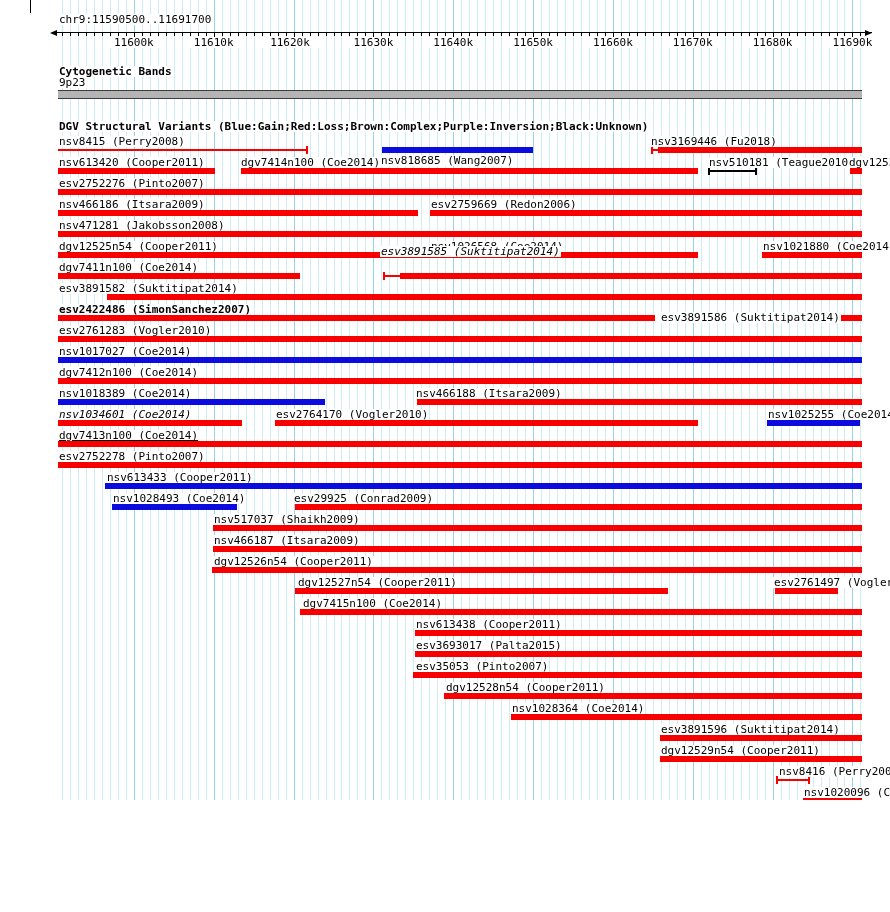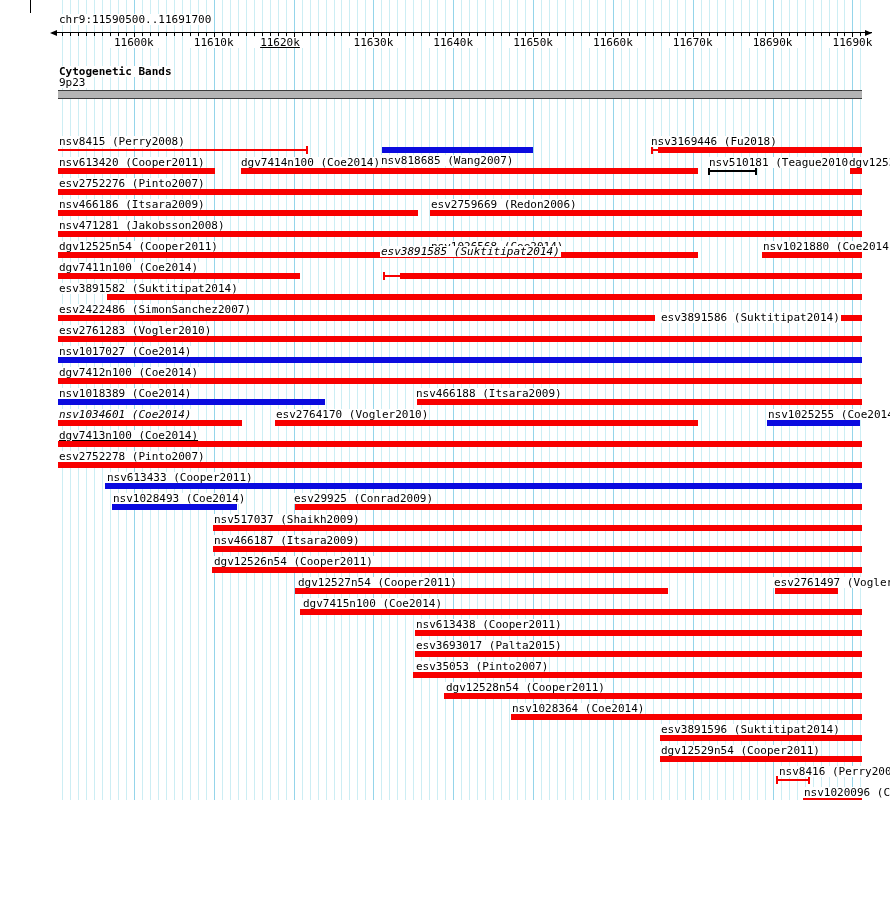--- a/index.html
+++ b/index.html
@@ -58,21 +58,21 @@
       <div class="rtick" style="left: 221.7px; top: 33px; height: 3px;"></div>
       <div class="rtick" style="left: 229.7px; top: 33px; height: 3px;"></div>
       <div class="rtick" style="left: 237.6px; top: 33px; height: 3px;"></div>
       <div class="rtick" style="left: 245.6px; top: 33px; height: 3px;"></div>
       <div class="rtick" style="left: 253.6px; top: 33px; height: 3px;"></div>
       <div class="rtick" style="left: 261.6px; top: 33px; height: 3px;"></div>
       <div class="rtick" style="left: 269.6px; top: 33px; height: 3px;"></div>
       <div class="rtick" style="left: 277.6px; top: 33px; height: 3px;"></div>
       <div class="rtick" style="left: 285.5px; top: 33px; height: 3px;"></div>
       <div class="rtick" style="left: 293.5px; top: 33px; height: 6px;"></div>
-      <div class="ticklbl" style="left: 250px; top: 37px; text-decoration: underline;">11620k</div>
+      <div class="ticklbl" style="left: 260px; top: 37px;">11620k</div>
       <div class="rtick" style="left: 301.5px; top: 33px; height: 3px;"></div>
       <div class="rtick" style="left: 309.5px; top: 33px; height: 3px;"></div>
       <div class="rtick" style="left: 317.5px; top: 33px; height: 3px;"></div>
       <div class="rtick" style="left: 325.5px; top: 33px; height: 3px;"></div>
       <div class="rtick" style="left: 333.5px; top: 33px; height: 3px;"></div>
       <div class="rtick" style="left: 341.4px; top: 33px; height: 3px;"></div>
       <div class="rtick" style="left: 349.4px; top: 33px; height: 3px;"></div>
       <div class="rtick" style="left: 357.4px; top: 33px; height: 3px;"></div>
       <div class="rtick" style="left: 365.4px; top: 33px; height: 3px;"></div>
       <div class="rtick" style="left: 373.4px; top: 33px; height: 6px;"></div>
@@ -124,21 +124,21 @@
       <div class="rtick" style="left: 700.7px; top: 33px; height: 3px;"></div>
       <div class="rtick" style="left: 708.7px; top: 33px; height: 3px;"></div>
       <div class="rtick" style="left: 716.7px; top: 33px; height: 3px;"></div>
       <div class="rtick" style="left: 724.7px; top: 33px; height: 3px;"></div>
       <div class="rtick" style="left: 732.7px; top: 33px; height: 3px;"></div>
       <div class="rtick" style="left: 740.6px; top: 33px; height: 3px;"></div>
       <div class="rtick" style="left: 748.6px; top: 33px; height: 3px;"></div>
       <div class="rtick" style="left: 756.6px; top: 33px; height: 3px;"></div>
       <div class="rtick" style="left: 764.6px; top: 33px; height: 3px;"></div>
       <div class="rtick" style="left: 772.6px; top: 33px; height: 6px;"></div>
-      <div class="ticklbl" style="left: 742.6px; top: 37px;">18690k</div>
+      <div class="ticklbl" style="left: 742.6px; top: 37px;">11680k</div>
       <div class="rtick" style="left: 780.6px; top: 33px; height: 3px;"></div>
       <div class="rtick" style="left: 788.6px; top: 33px; height: 3px;"></div>
       <div class="rtick" style="left: 796.5px; top: 33px; height: 3px;"></div>
       <div class="rtick" style="left: 804.5px; top: 33px; height: 3px;"></div>
       <div class="rtick" style="left: 812.5px; top: 33px; height: 3px;"></div>
       <div class="rtick" style="left: 820.5px; top: 33px; height: 3px;"></div>
       <div class="rtick" style="left: 828.5px; top: 33px; height: 3px;"></div>
       <div class="rtick" style="left: 836.5px; top: 33px; height: 3px;"></div>
       <div class="rtick" style="left: 844.4px; top: 33px; height: 3px;"></div>
       <div class="rtick" style="left: 852.4px; top: 33px; height: 6px;"></div>
@@ -146,20 +146,21 @@
       <div class="rtick" style="left: 860.4px; top: 33px; height: 3px;"></div>
       <div class="ruler-line" style="left: 52px; top: 32px; width: 820px;"></div>
       <div class="arrow left" style="left: 50px; top: 30px;"></div>
       <div class="arrow right" style="left: 865px; top: 30px;"></div>
     </div>
 
   <div class="lbl bold" style="left:58px;top:66px;">Cytogenetic Bands</div>
   <div class="lbl" style="left:58px;top:77px;">9p23</div>
   <div class="cytoband" style="left:58px;top:90px;width:804px;height:7px;"></div>
 
+  <div class="lbl bold" style="left:58px;top:121px;">DGV Structural Variants (Blue:Gain;Red:Loss;Brown:Complex;Purple:Inversion;Black:Unknown)</div>
 
   <div id="tracks">
       <div class="lbl" style="left: 58px; top: 136px;">nsv8415 (Perry2008)</div>
       <div class="hline" style="left: 58px; top: 149px; width: 250px; background: rgb(248, 0, 0);"></div>
       <div class="vtick" style="left: 306px; top: 146px; background: rgb(248, 0, 0);"></div>
       <div class="lbl" style="left: 380px; top: 136px; margin-top: 19px;">nsv818685 (Wang2007)</div>
       <div class="bar" style="left: 382px; top: 147px; width: 151px; background: rgb(11, 11, 223);"></div>
       <div class="lbl" style="left: 650px; top: 136px;">nsv3169446 (Fu2018)</div>
       <div class="vtick" style="left: 651px; top: 146px; background: rgb(248, 0, 0);"></div>
       <div class="hline" style="left: 651px; top: 149px; width: 7px; background: rgb(248, 0, 0);"></div>
@@ -189,21 +190,21 @@
       <div class="lbl" style="left: 762px; top: 241px;">nsv1021880 (Coe2014)</div>
       <div class="bar" style="left: 762px; top: 252px; width: 100px; background: rgb(248, 0, 0);"></div>
       <div class="lbl" style="left: 58px; top: 262px;">dgv7411n100 (Coe2014)</div>
       <div class="bar" style="left: 58px; top: 273px; width: 242px; background: rgb(248, 0, 0);"></div>
       <div class="lbl" style="left: 380px; top: 246px; font-style: italic;">esv3891585 (Suktitipat2014)</div>
       <div class="vtick" style="left: 383px; top: 272px; background: rgb(248, 0, 0);"></div>
       <div class="hline" style="left: 383px; top: 275px; width: 17px; background: rgb(248, 0, 0);"></div>
       <div class="bar" style="left: 400px; top: 273px; width: 462px; background: rgb(248, 0, 0);"></div>
       <div class="lbl" style="left: 58px; top: 283px;">esv3891582 (Suktitipat2014)</div>
       <div class="bar" style="left: 107px; top: 294px; width: 755px; background: rgb(248, 0, 0);"></div>
-      <div class="lbl" style="left: 58px; top: 304px;">esv2422486 (SimonSanchez2007)</div>
+      <div class="lbl" style="left: 58px; top: 304px; font-weight: bold;">esv2422486 (SimonSanchez2007)</div>
       <div class="bar" style="left: 58px; top: 315px; width: 597px; background: rgb(248, 0, 0);"></div>
       <div class="lbl" style="left: 660px; top: 312px;">esv3891586 (Suktitipat2014)</div>
       <div class="bar" style="left: 662px; top: 315px; width: 200px; background: rgb(248, 0, 0);"></div>
       <div class="lbl" style="left: 58px; top: 325px;">esv2761283 (Vogler2010)</div>
       <div class="bar" style="left: 58px; top: 336px; width: 804px; background: rgb(248, 0, 0);"></div>
       <div class="lbl" style="left: 58px; top: 346px;">nsv1017027 (Coe2014)</div>
       <div class="bar" style="left: 58px; top: 357px; width: 804px; background: rgb(11, 11, 223);"></div>
       <div class="lbl" style="left: 58px; top: 367px;">dgv7412n100 (Coe2014)</div>
       <div class="bar" style="left: 58px; top: 378px; width: 804px; background: rgb(248, 0, 0);"></div>
       <div class="lbl" style="left: 58px; top: 388px;">nsv1018389 (Coe2014)</div>

